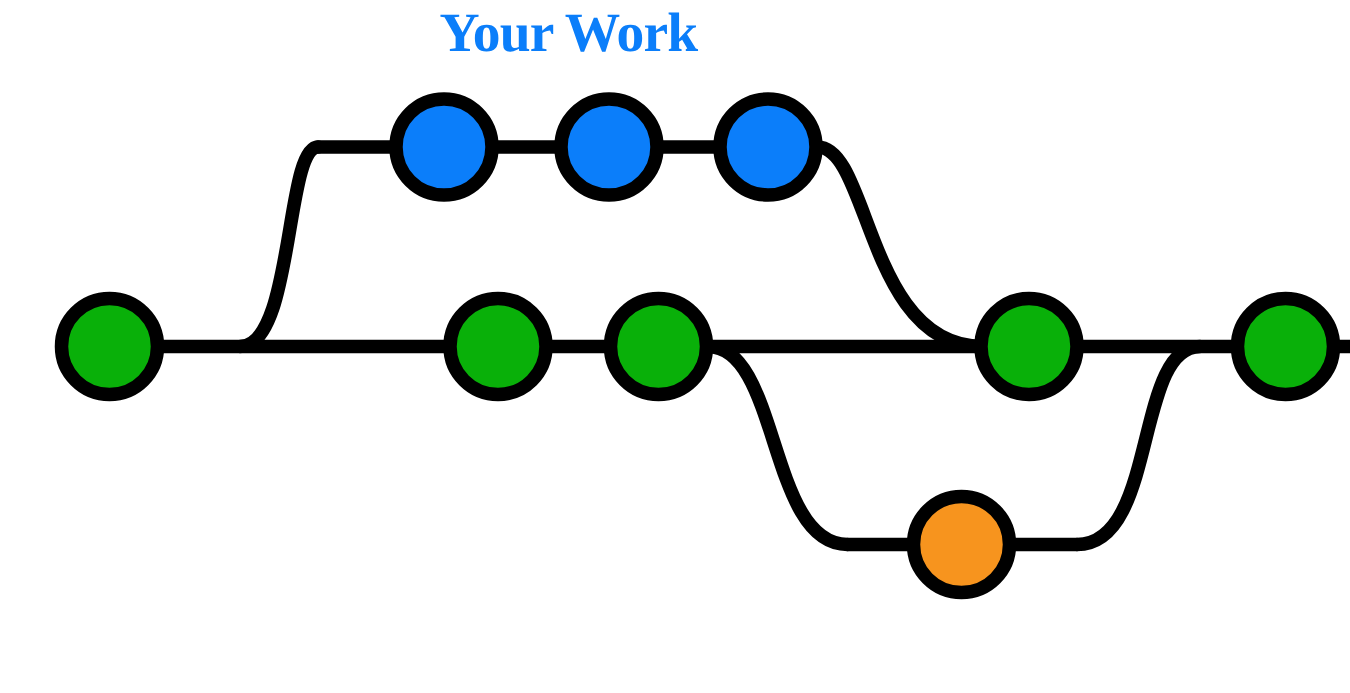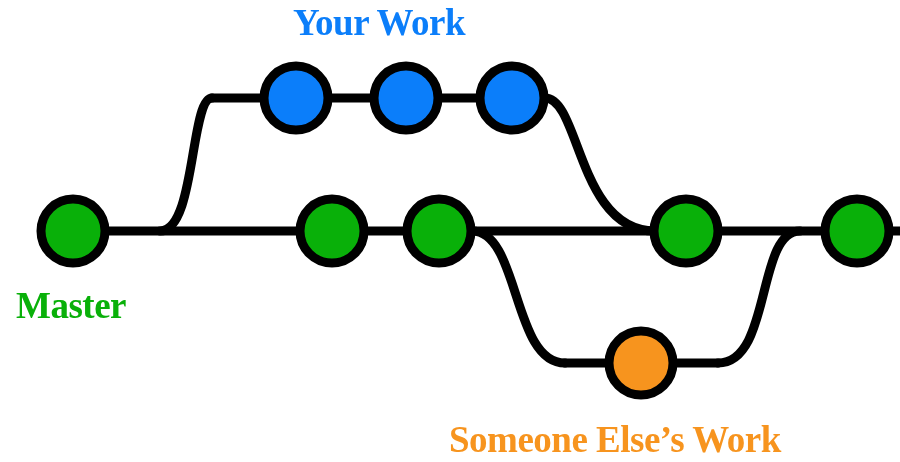--- a/index.html
+++ b/index.html
@@ -56,17 +56,15 @@
         <circle cx="857" cy="231" r="32" fill="#09b009" stroke="#000000" stroke-width="9"></circle>
         <circle cx="296" cy="98" r="32" fill="#0b7efa" stroke="#000000" stroke-width="9"></circle>
         <circle cx="406" cy="98" r="32" fill="#0b7efa" stroke="#000000" stroke-width="9"></circle>
         <circle cx="512" cy="98" r="32" fill="#0b7efa" stroke="#000000" stroke-width="9"></circle>
         <circle cx="641" cy="363" r="32" fill="#f7941e" stroke="#000000" stroke-width="9"></circle>
       </g>
   </svg>
 
   <div class="branch-label" id="label-your-work" style="position: absolute; left: 293px; top: 1px; color: rgb(11, 126, 250); font-size: 37px;">Your Work</div>
 
-  <div class="branch-label" id="label-master" style="position: absolute; left: 16px; top: 284px; color: rgb(9, 176, 9); font-size: 37px;">Master</div>
 
-  <div class="branch-label" id="label-someone-elses-work" style="position: absolute; left: 449px; top: 418px; color: rgb(247, 148, 30); font-size: 37px;">Someone Else’s Work</div>
 
 </div>
 
 </body></html>

